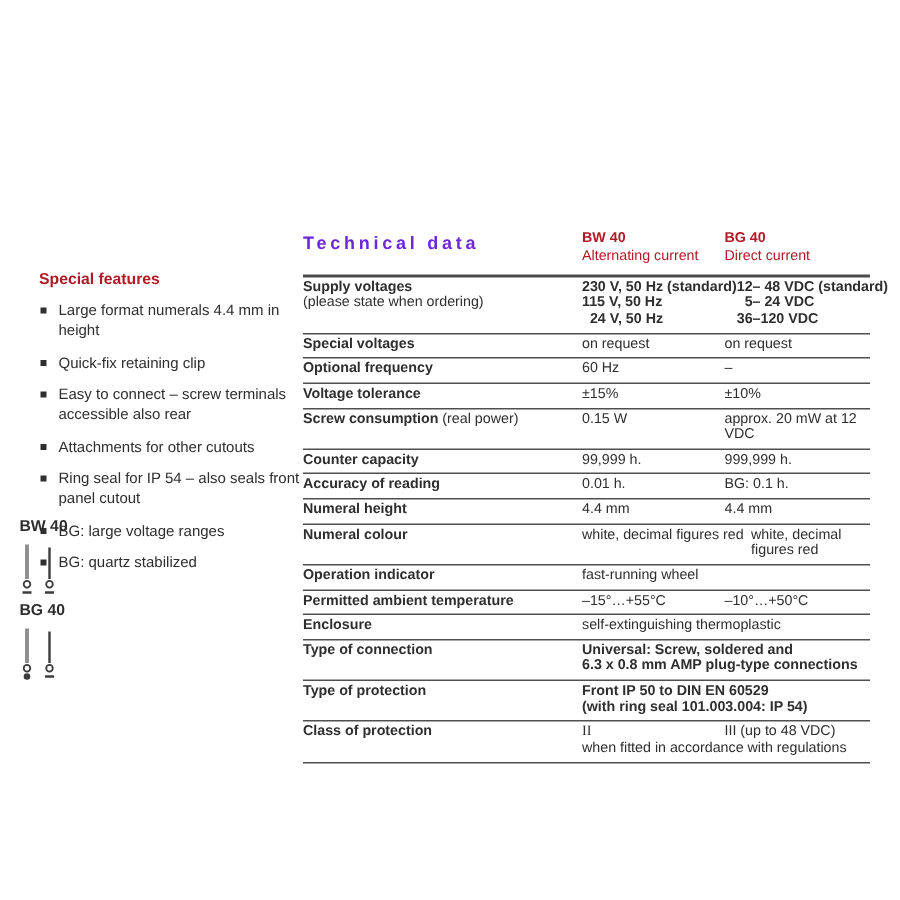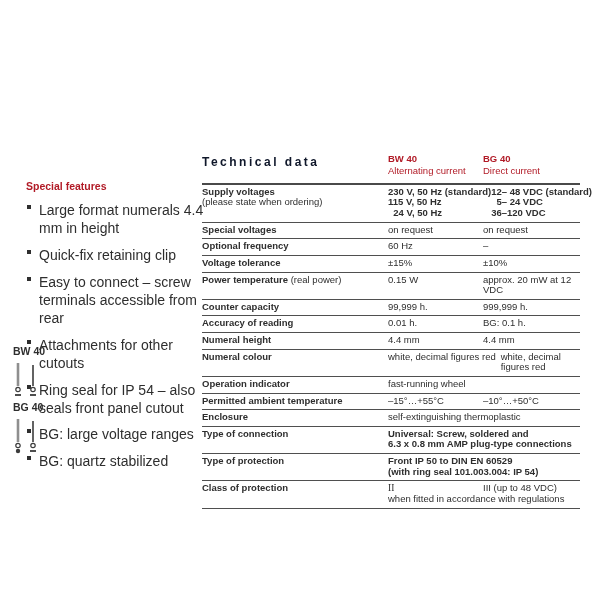--- a/index.html
+++ b/index.html
@@ -6,33 +6,33 @@
   html,body { background:#fff; }
   .page {
     position:relative; width:600px; height:600px; background:#ffffff;
     font-family:"Liberation Sans", sans-serif; color:#2e2e2e; overflow:hidden;
   }
 
   
   .sidebar { position:absolute; left:26px; top:180px; width:184px; }
   .sf-title { color:#b11a26; font-weight:bold; font-size:10.5px; margin-bottom:9px; }
   .sf-list { list-style:none; }
-  .sf-list li { display:flex; font-size:14px; line-height:1.3; margin-bottom:8.5px; color:#2e2e2e; }
+  .sf-list li { display:flex; font-size:10px; line-height:1.3; margin-bottom:8.5px; color:#2e2e2e; }
   .sf-bullet { flex:0 0 4px; width:4px; height:4px; background:#2e2e2e; margin:4px 8px 0 1px; }
 
   .device { position:absolute; left:13px; }
   .device-bw { top:345px; }
   .device-bg { top:401px; }
   .device-label { font-size:10.5px; font-weight:bold; color:#2e2e2e; margin-bottom:5px; }
   .device-icon svg { display:block; }
 
   
   .tech { position:absolute; left:202px; top:153px; width:378px; }
   .tech-header { display:flex; align-items:flex-start; padding-bottom:6px; border-bottom:2px solid #4a4a4a; }
-  .tech-title { flex:0 0 186px; color:#0f172a; font-weight:bold; font-size:12px; letter-spacing:2.5px; padding-top:2px; }
+  .tech-title { flex:0 0 186px; color:#6d28d9; font-weight:bold; font-size:12px; letter-spacing:2.5px; padding-top:2px; }
   .col-head { color:#b11a26; font-size:9.5px; line-height:1.25; }
   .col-head .model { font-weight:bold; }
   .col-head-bw { flex:0 0 95px; }
   .col-head-bg { flex:1; }
 
   .row { display:flex; align-items:flex-start; border-bottom:1.5px solid #4f4f4f; padding:2px 0 3px; font-size:9.5px; line-height:1.12; }
   .c-label { flex:0 0 186px; font-weight:bold; padding-right:6px; }
   .c-label .note { display:block; font-weight:normal; }
   .c-label .note-inline { font-weight:normal; }
   .c-bw { flex:0 0 95px; }
@@ -56,21 +56,21 @@
       <li>
           <span class="sf-bullet"></span>
           <span>Large format numerals 4.4 mm in height</span>
         </li>
       <li>
           <span class="sf-bullet"></span>
           <span>Quick-fix retaining clip</span>
         </li>
       <li>
           <span class="sf-bullet"></span>
-          <span>Easy to connect – screw terminals accessible from rear</span>
+          <span>Easy to connect – screw terminals accessible also rear</span>
         </li>
       <li>
           <span class="sf-bullet"></span>
           <span>Attachments for other cutouts</span>
         </li>
       <li>
           <span class="sf-bullet"></span>
           <span>Ring seal for IP 54 – also seals front panel cutout</span>
         </li>
       <li>
@@ -151,21 +151,21 @@
     </div>
 
     <div class="row">
       <div class="c-label">Voltage tolerance</div>
       <div class="c-bw">±15%</div>
       <div class="c-bg">±10%</div>
     </div>
 
     <div class="row">
       <div class="c-label">
-        <span>Power temperature</span>
+        <span>Screw consumption</span>
         <span class="note-inline">(real power)</span>
       </div>
       <div class="c-bw">0.15 W</div>
       <div class="c-bg">approx. 20 mW at 12 VDC</div>
     </div>
 
     <div class="row">
       <div class="c-label">Counter capacity</div>
       <div class="c-bw">99,999 h.</div>
       <div class="c-bg">999,999 h.</div>

